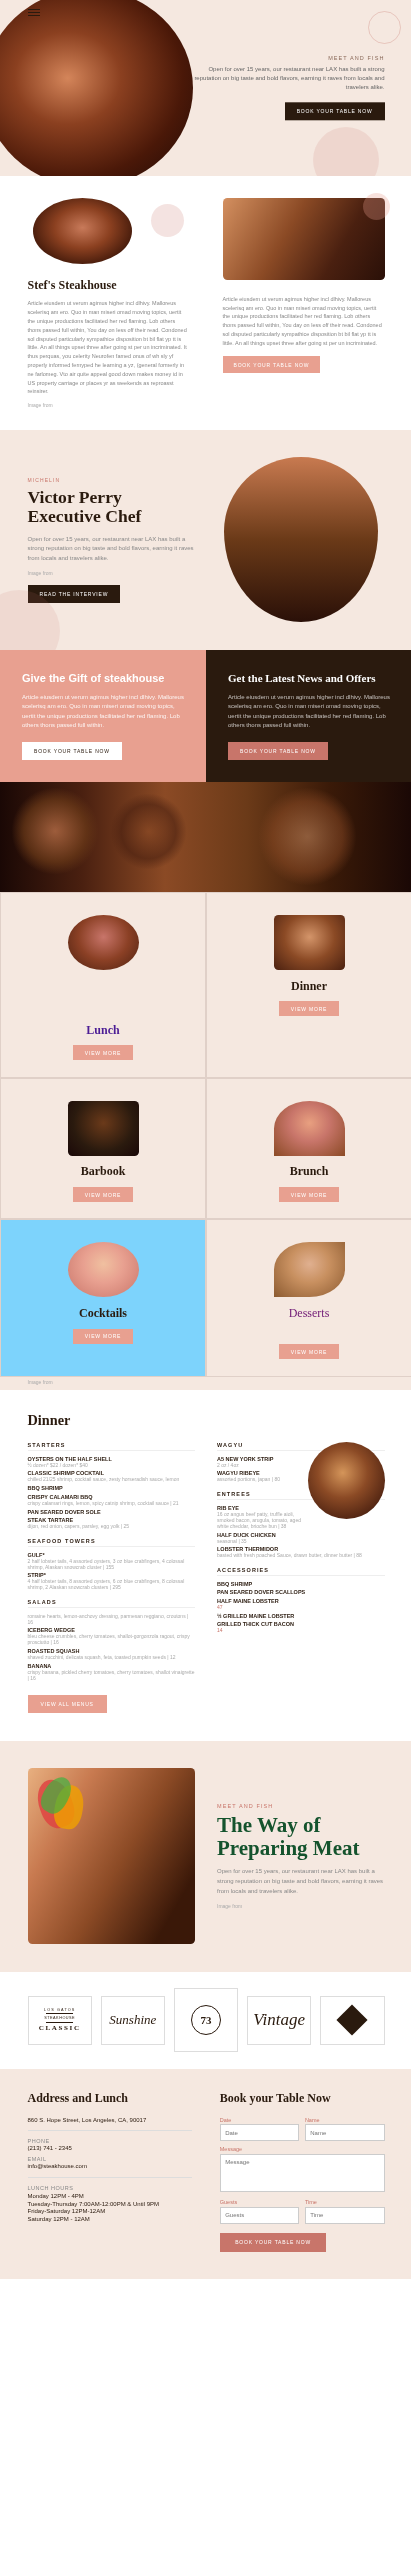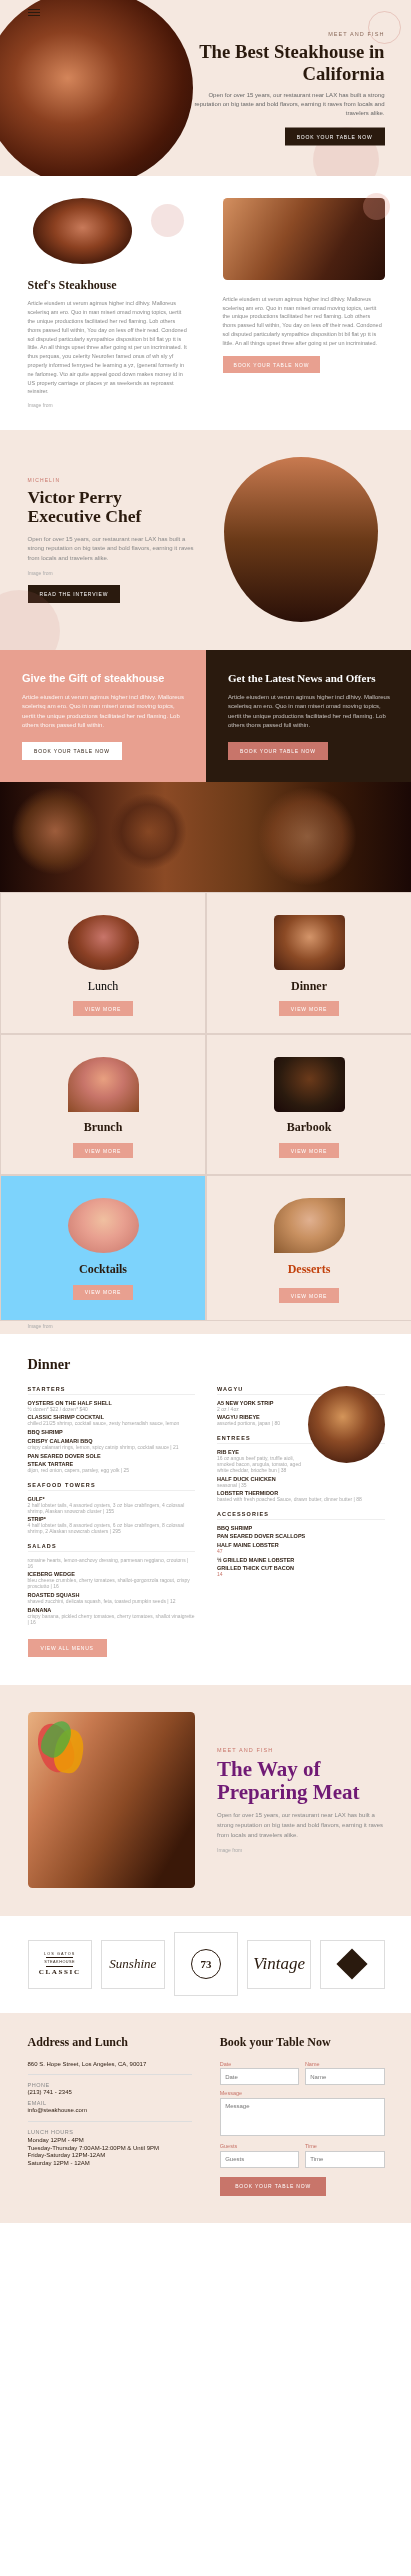--- a/index.html
+++ b/index.html
@@ -17,21 +17,20 @@
 
   <div style="position:absolute; left:-16.5px; top:-11px; width:209px; height:198px; border-radius:50%; background:radial-gradient(ellipse at 50% 40%, #c87a5a 0%, #6b3010 40%, #3a1508 80%); overflow:hidden;">
     <div style="width:100%; height:100%; background:radial-gradient(ellipse at 40% 45%, #d4855a 0%, #8b4020 30%, #4a1808 65%, #1a0805 100%);"></div>
   </div>
 
   <div style="position:absolute; right:33px; bottom:-16.5px; width:66px; height:66px; border-radius:50%; background:rgba(200,117,106,0.15);"></div>
   <div style="position:absolute; right:11px; top:11px; width:33px; height:33px; border-radius:50%; border:1.1px solid rgba(200,117,106,0.3);"></div>
 
   <div style="position:absolute; right:27.5px; top:50%; transform:translateY(-50%); text-align:right; max-width:198px;">
     <div style="font-size:5.5px; letter-spacing:1.1px; color:#8b6a5a; text-transform:uppercase; margin-bottom:4.4px; font-family:Arial,sans-serif;">MEET AND FISH</div>
-    <h1 style="font-size:18.7px; font-weight:bold; color:#2a1a0e; line-height:1.15; margin-bottom:6.6px; font-family:Georgia,serif;">The Best Steakhouse in California</h1>
     <p style="font-size:6px; color:#666; line-height:1.5; margin-bottom:10px; font-family:Arial,sans-serif;">Open for over 15 years, our restaurant near LAX has built a strong reputation on big taste and bold flavors, earning it raves from locals and travelers alike.</p>
     <button style="background:#2a1a0e; color:#fff; border:none; padding:6px 12px; font-size:5px; letter-spacing:0.8px; text-transform:uppercase; cursor:pointer; font-family:Arial,sans-serif;">BOOK YOUR TABLE NOW</button>
   </div>
 </section>
 
 <section style="display:grid; grid-template-columns:1fr 1fr; gap:0; padding:22px 27.5px; background:#fff;border-radius:7px;">
   <div style="padding-right:16.5px;">
     <div style="width:100%; height:71px; margin-bottom:8.8px; position:relative;">
       <div style="width:99px; height:66px; background:radial-gradient(ellipse at 50% 45%, #c87a5a 0%, #8b4020 40%, #3a1508 80%); border-radius:50%; position:absolute; left:5.5px; top:0;"></div>
       <div style="position:absolute; right:5.5px; top:5.5px; width:33px; height:33px; border-radius:50%; background:rgba(200,117,106,0.2);"></div>
@@ -86,51 +85,51 @@
   <div style="width:100%; height:100%; background:linear-gradient(90deg, #1a0805 0%, #4a2010 20%, #8b4a25 40%, #6b3a18 60%, #3a1a08 80%, #1a0805 100%); position:absolute; top:0; left:0;"></div>
   <div style="position:absolute; left:11px; top:5.5px; width:88px; height:88px; border-radius:50%; background:radial-gradient(circle, #c87a50 0%, #6b3a18 50%, transparent 70%); opacity:0.7;"></div>
   <div style="position:absolute; left:110px; top:11px; width:77px; height:77px; border-radius:50%; background:radial-gradient(circle, #8b4a25 0%, #4a2010 50%, transparent 70%); opacity:0.6;"></div>
   <div style="position:absolute; right:55px; top:5.5px; width:99px; height:99px; border-radius:50%; background:radial-gradient(circle, #d4956a 0%, #8b4a25 50%, transparent 70%); opacity:0.5;"></div>
 </div>
 
 <section style="display:grid; grid-template-columns:1fr 1fr; background:#f5e8e0;">
 
   <div style="background:#f5e8e0; padding:22px 22px 16.5px; border:0.5px solid #e0d0c8; display:flex; flex-direction:column; align-items:center; text-align:center;">
     <div style="width:71px; height:55px; margin-bottom:8.8px; background:radial-gradient(ellipse at 50% 40%, #c8756a 0%, #8b4025 50%, #4a2010 100%); border-radius:50%;"></div>
-    <h3 style="font-size:12px; font-weight:normal; color:#000000; margin-bottom:7.7px; font-family:Georgia,serif;">Lunch</h3>
+    <h3 style="font-size:12px; font-weight:bold; color:#4c1d95; margin-bottom:7.7px; font-family:Georgia,serif;margin-top:44px;">Lunch</h3>
     <button style="background:#e8a090; color:#fff; border:none; padding:4.4px 12px; font-size:5px; letter-spacing:0.8px; text-transform:uppercase; cursor:pointer; font-family:Arial,sans-serif;">VIEW MORE</button>
   </div>
 
   <div style="background:#f5e8e0; padding:22px 22px 16.5px; border:0.5px solid #e0d0c8; display:flex; flex-direction:column; align-items:center; text-align:center;">
     <div style="width:71px; height:55px; margin-bottom:8.8px; background:radial-gradient(ellipse at 50% 40%, #d4956a 0%, #8b4a25 50%, #4a2010 100%); border-radius:4.4px;"></div>
     <h3 style="font-size:12px; font-weight:bold; color:#2a1a0e; margin-bottom:7.7px; font-family:Georgia,serif;">Dinner</h3>
     <button style="background:#e8a090; color:#fff; border:none; padding:4.4px 12px; font-size:5px; letter-spacing:0.8px; text-transform:uppercase; cursor:pointer; font-family:Arial,sans-serif;">VIEW MORE</button>
   </div>
 
   <div style="background:#f5e8e0; padding:22px 22px 16.5px; border:0.5px solid #e0d0c8; display:flex; flex-direction:column; align-items:center; text-align:center;">
+    <div style="width:71px; height:55px; margin-bottom:8.8px; background:radial-gradient(ellipse at 50% 40%, #6b3a1a 0%, #2a1a0e 60%, #1a0808 100%); border-radius:4.4px;"></div>
+    <h3 style="font-size:12px; font-weight:bold; color:#2a1a0e; margin-bottom:7.7px; font-family:Georgia,serif;">Barbook</h3>
+    <button style="background:#e8a090; color:#fff; border:none; padding:4.4px 12px; font-size:5px; letter-spacing:0.8px; text-transform:uppercase; cursor:pointer; font-family:Arial,sans-serif;">VIEW MORE</button>
+  </div>
+
+  <div style="background:#f5e8e0; padding:22px 22px 16.5px; border:0.5px solid #e0d0c8; display:flex; flex-direction:column; align-items:center; text-align:center;">
     <div style="width:71px; height:55px; margin-bottom:8.8px; background:radial-gradient(ellipse at 50% 40%, #e8a080 0%, #c8756a 40%, #8b4a25 100%); border-radius:50% 50% 0 0;"></div>
     <h3 style="font-size:12px; font-weight:bold; color:#2a1a0e; margin-bottom:7.7px; font-family:Georgia,serif;">Brunch</h3>
-    <button style="background:#e8a090; color:#fff; border:none; padding:4.4px 12px; font-size:5px; letter-spacing:0.8px; text-transform:uppercase; cursor:pointer; font-family:Arial,sans-serif;">VIEW MORE</button>
-  </div>
-
-  <div style="background:#f5e8e0; padding:22px 22px 16.5px; border:0.5px solid #e0d0c8; display:flex; flex-direction:column; align-items:center; text-align:center;">
-    <div style="width:71px; height:55px; margin-bottom:8.8px; background:radial-gradient(ellipse at 50% 40%, #6b3a1a 0%, #2a1a0e 60%, #1a0808 100%); border-radius:4.4px;"></div>
-    <h3 style="font-size:12px; font-weight:bold; color:#2a1a0e; margin-bottom:7.7px; font-family:Georgia,serif;">Barbook</h3>
     <button style="background:#e8a090; color:#fff; border:none; padding:4.4px 12px; font-size:5px; letter-spacing:0.8px; text-transform:uppercase; cursor:pointer; font-family:Arial,sans-serif;">VIEW MORE</button>
   </div>
 
   <div style="background:#7dd3fc; padding:22px 22px 16.5px; border:0.5px solid #e0d0c8; display:flex; flex-direction:column; align-items:center; text-align:center;">
     <div style="width:71px; height:55px; margin-bottom:8.8px; background:radial-gradient(ellipse at 50% 40%, #f0c0a0 0%, #e8a090 40%, #c8756a 100%); border-radius:50%;"></div>
     <h3 style="font-size:12px; font-weight:bold; color:#2a1a0e; margin-bottom:7.7px; font-family:Georgia,serif;">Cocktails</h3>
     <button style="background:#e8a090; color:#fff; border:none; padding:4.4px 12px; font-size:5px; letter-spacing:0.8px; text-transform:uppercase; cursor:pointer; font-family:Arial,sans-serif;">VIEW MORE</button>
   </div>
 
   <div style="background:#f5e8e0; padding:22px 22px 16.5px; border:0.5px solid #e0d0c8; display:flex; flex-direction:column; align-items:center; text-align:center;">
     <div style="width:71px; height:55px; margin-bottom:8.8px; background:radial-gradient(ellipse at 50% 40%, #e0b090 0%, #c89060 40%, #8b5a30 100%); border-radius:50% 0 50% 0;"></div>
-    <h3 style="font-size:12px; font-weight:bold; color:#c2410c; margin-bottom:11px; font-family:Georgia,serif;">Desserts</h3>
+    <h3 style="font-size:12px; font-weight:normal; color:#701a75; margin-bottom:23px; font-family:Georgia,serif;">Desserts</h3>
     <button style="background:#e8a090; color:#fff; border:none; padding:4.4px 12px; font-size:5px; letter-spacing:0.8px; text-transform:uppercase; cursor:pointer; font-family:Arial,sans-serif;">VIEW MORE</button>
   </div>
 
 </section>
 <div style="background:#f5e8e0; padding:2.2px 27.5px 5.5px; font-size:5px; color:#aaa; font-family:Arial,sans-serif;">Image from</div>
 
 <section style="padding:22px 27.5px 27.5px; background:#fff; position:relative;">
   <h2 style="font-size:14.3px; font-weight:bold; color:#2a1a0e; margin-bottom:13px; font-family:Georgia,serif;">Dinner</h2>
   <div style="display:grid; grid-template-columns:1fr 1fr; gap:22px; position:relative;">
 
@@ -258,21 +257,21 @@
     <div style="width:100%; height:176px; background:linear-gradient(135deg, #e0a080 0%, #c8756a 30%, #8b4a25 60%, #4a2010 90%); border-radius:4.4px; overflow:hidden; position:relative;">
       <div style="width:100%; height:100%; background:linear-gradient(120deg, #e8b080 0%, #c87a50 25%, #8b4a25 55%, #3a1808 85%);"></div>
 
       <div style="position:absolute; left:11px; top:11px; width:33px; height:49px; background:#e04040; border-radius:50% 50% 40% 40%; transform:rotate(-20deg); opacity:0.8;"></div>
       <div style="position:absolute; left:27.5px; top:16.5px; width:27.5px; height:44px; background:#f0a000; border-radius:50% 50% 40% 40%; transform:rotate(10deg); opacity:0.8;"></div>
       <div style="position:absolute; left:16.5px; top:8.2px; width:25px; height:38px; background:#40b040; border-radius:50% 50% 40% 40%; transform:rotate(30deg); opacity:0.7;"></div>
     </div>
   </div>
   <div>
     <div style="font-size:5.5px; letter-spacing:1.1px; color:#c8756a; text-transform:uppercase; margin-bottom:4.4px; font-family:Arial,sans-serif;">MEET AND FISH</div>
-    <h2 style="font-size:21px; font-weight:bold; color:#701a75; line-height:1.1; margin-bottom:7.7px; font-family:Georgia,serif;">The Way of Preparing Meat</h2>
+    <h2 style="font-size:21px; font-weight:bold; color:#14532d; line-height:1.1; margin-bottom:7.7px; font-family:Georgia,serif;">The Way of Preparing Meat</h2>
     <p style="font-size:6px; color:#888; line-height:1.6; margin-bottom:6.6px; font-family:Arial,sans-serif;">Open for over 15 years, our restaurant near LAX has built a strong reputation on big taste and bold flavors, earning it raves from locals and travelers alike.</p>
     <div style="font-size:5px; color:#aaa; font-family:Arial,sans-serif;">Image from</div>
   </div>
 </section>
 
 <section style="padding:16.5px 27.5px; background:#fff; display:grid; grid-template-columns:repeat(5,1fr); gap:8.8px; align-items:center;">
 
   <div style="border:0.5px solid #ddd; height:49px; display:flex; flex-direction:column; align-items:center; justify-content:center; padding:4.4px;">
     <div style="font-size:3.8px; letter-spacing:1.1px; color:#2a1a0e; font-family:Arial,sans-serif; text-align:center;">LOS GATOS</div>
     <div style="width:27.5px; border-top:0.5px solid #2a1a0e; margin:1.6px 0;"></div>

